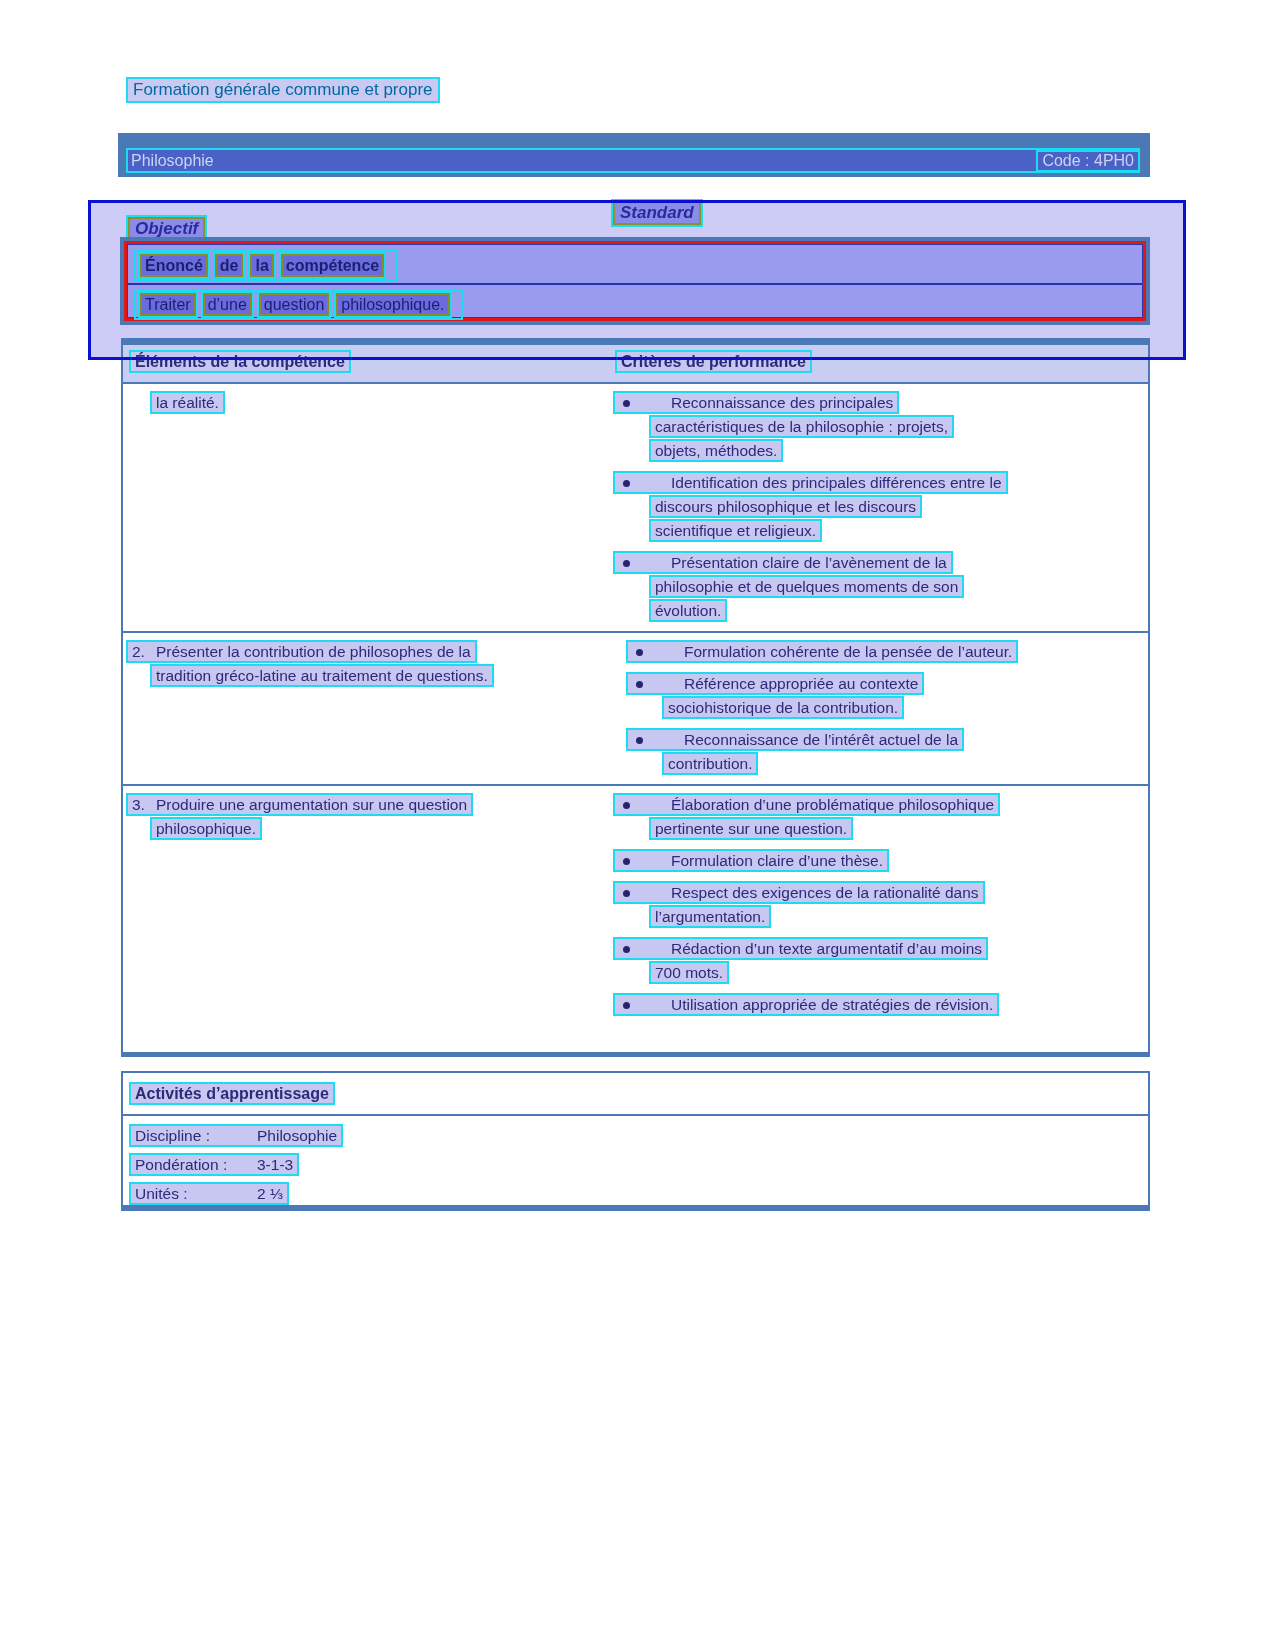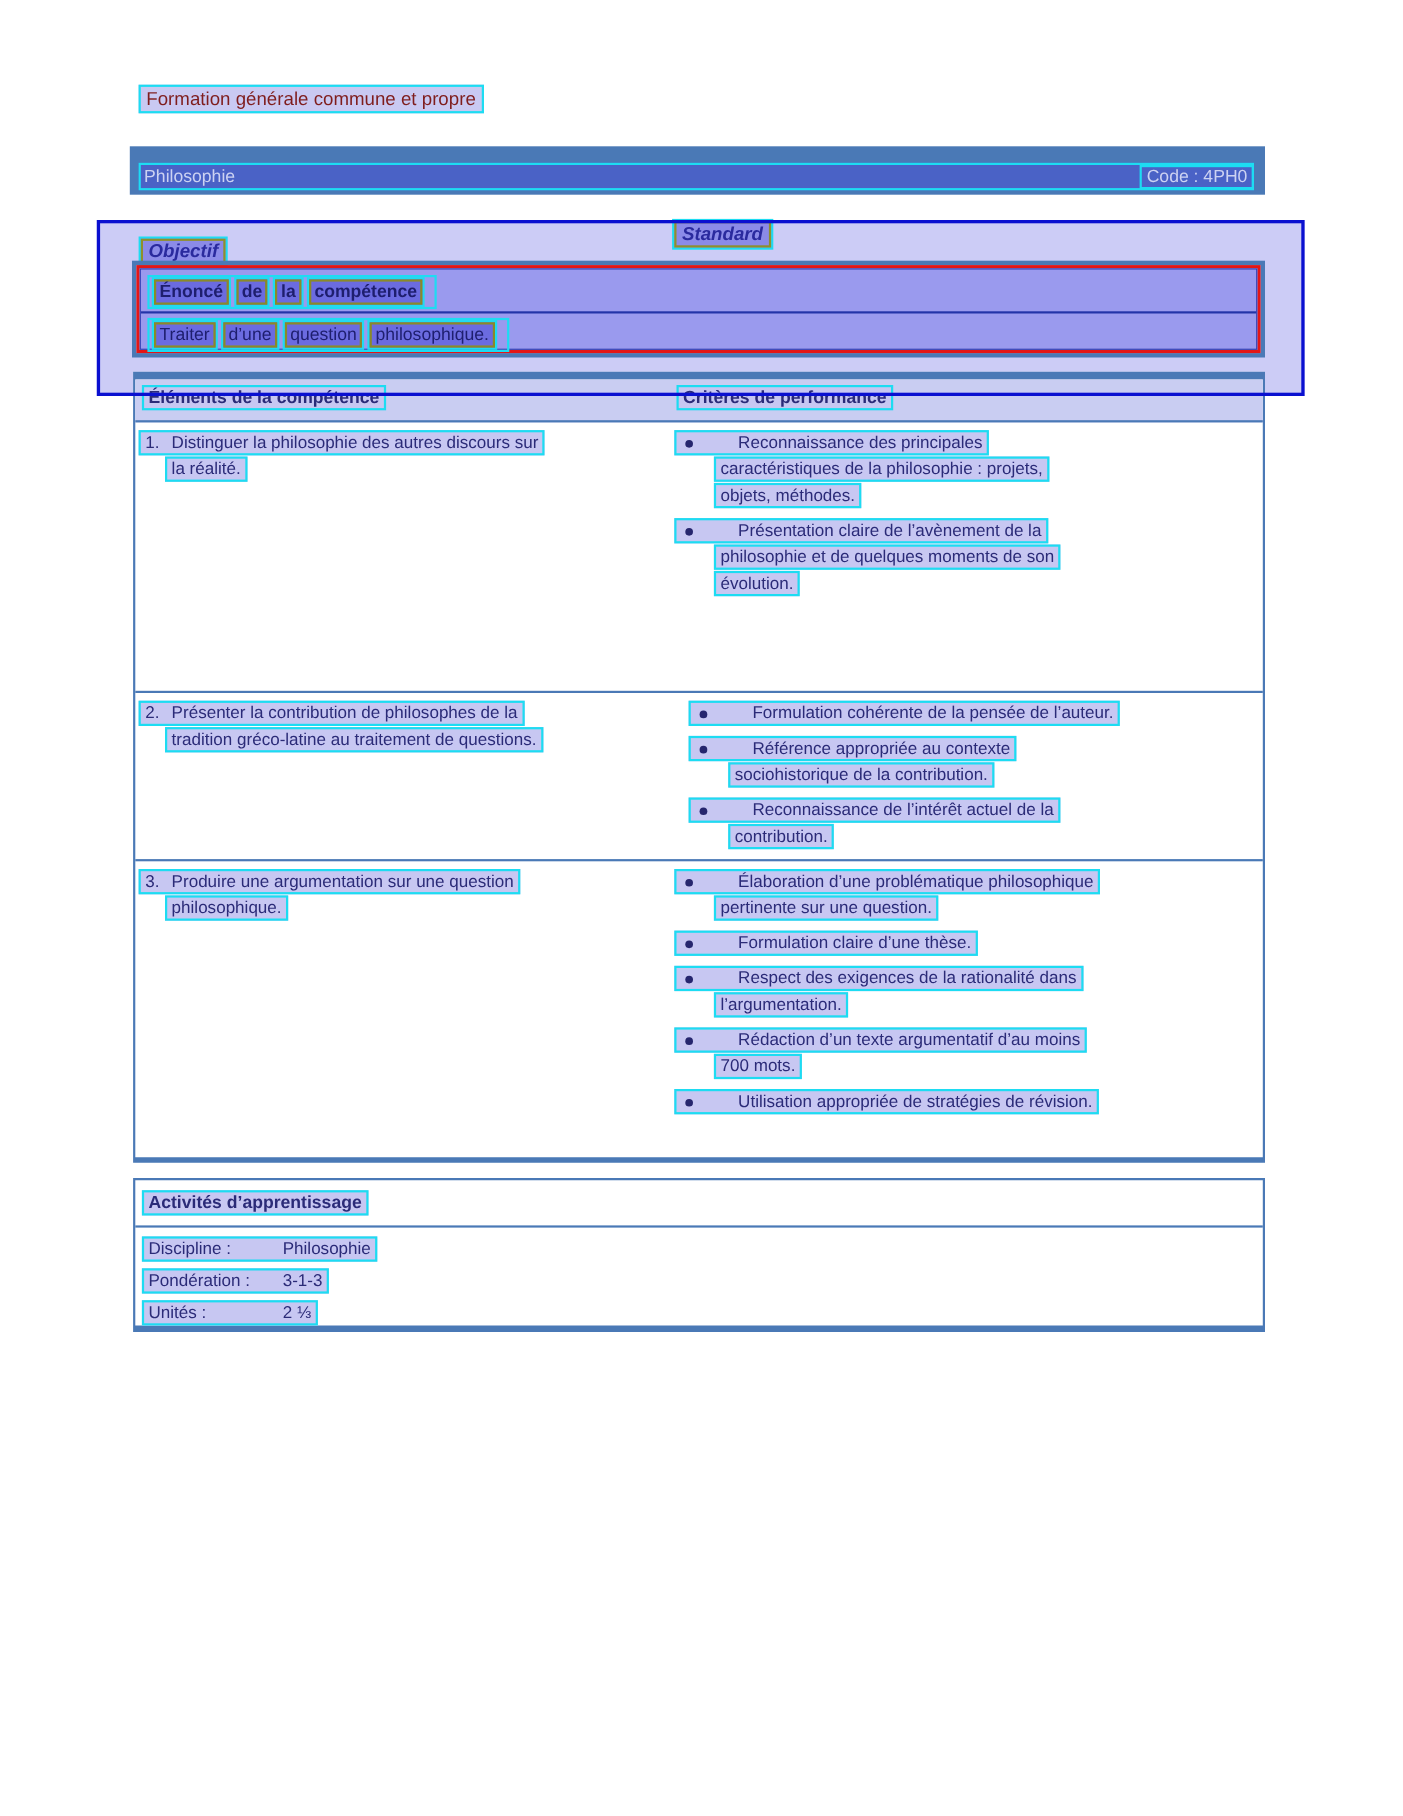--- a/index.html
+++ b/index.html
@@ -33,21 +33,21 @@
   }
   .line-box {
     display:inline-block;
     border:2px solid #1ddcf2;
     padding:2px 4px;
   }
 
   
   .top-label {
     position:absolute; left:126px; top:77px;
-    font-size:17px; line-height:20px; color:#7f1d1d;
+    font-size:17px; line-height:20px; color:#0369a1;
     background:#c9c9f2; border:2px solid #1ddcf2; padding:1px 5px;
   }
 
   
   .bar {
     position:absolute; left:118px; top:133px; width:1032px; height:44px;
     background:#4a79b6; z-index:1;
   }
   .bar-strip {
     position:absolute; left:8px; right:10px; top:15px; height:21px;
@@ -170,28 +170,32 @@
   </div>
 
   <div class="main-table">
     <div class="mt-header">
       <span class="hl mt-h-left">Éléments de la compétence</span>
       <span class="hl mt-h-right">Critères de performance</span>
     </div>
     <div id="mt-body">
         <div class="mt-row" style="min-height: 244px;">
           <div class="mt-left">
-            <span class="hl l-first"><span class="num">1.</span>Distinguer la philosophie des autres discours sur</span>
             <span class="hl l-cont">la réalité.</span>
           </div>
           <div class="mt-right">
             <div class="b-item">
               <span class="hl b-first"><span class="b-dot"></span>Reconnaissance des principales</span>
               <span class="hl b-cont">caractéristiques de la philosophie : projets,</span>
               <span class="hl b-cont">objets, méthodes.</span>
+            </div>
+            <div class="b-item">
+              <span class="hl b-first"><span class="b-dot"></span>Identification des principales différences entre le</span>
+              <span class="hl b-cont">discours philosophique et les discours</span>
+              <span class="hl b-cont">scientifique et religieux.</span>
             </div>
             <div class="b-item">
               <span class="hl b-first"><span class="b-dot"></span>Présentation claire de l’avènement de la</span>
               <span class="hl b-cont">philosophie et de quelques moments de son</span>
               <span class="hl b-cont">évolution.</span>
             </div>
           </div>
         </div>
         <div class="mt-row" style="min-height: 144px; gap: 13px;">
           <div class="mt-left">

